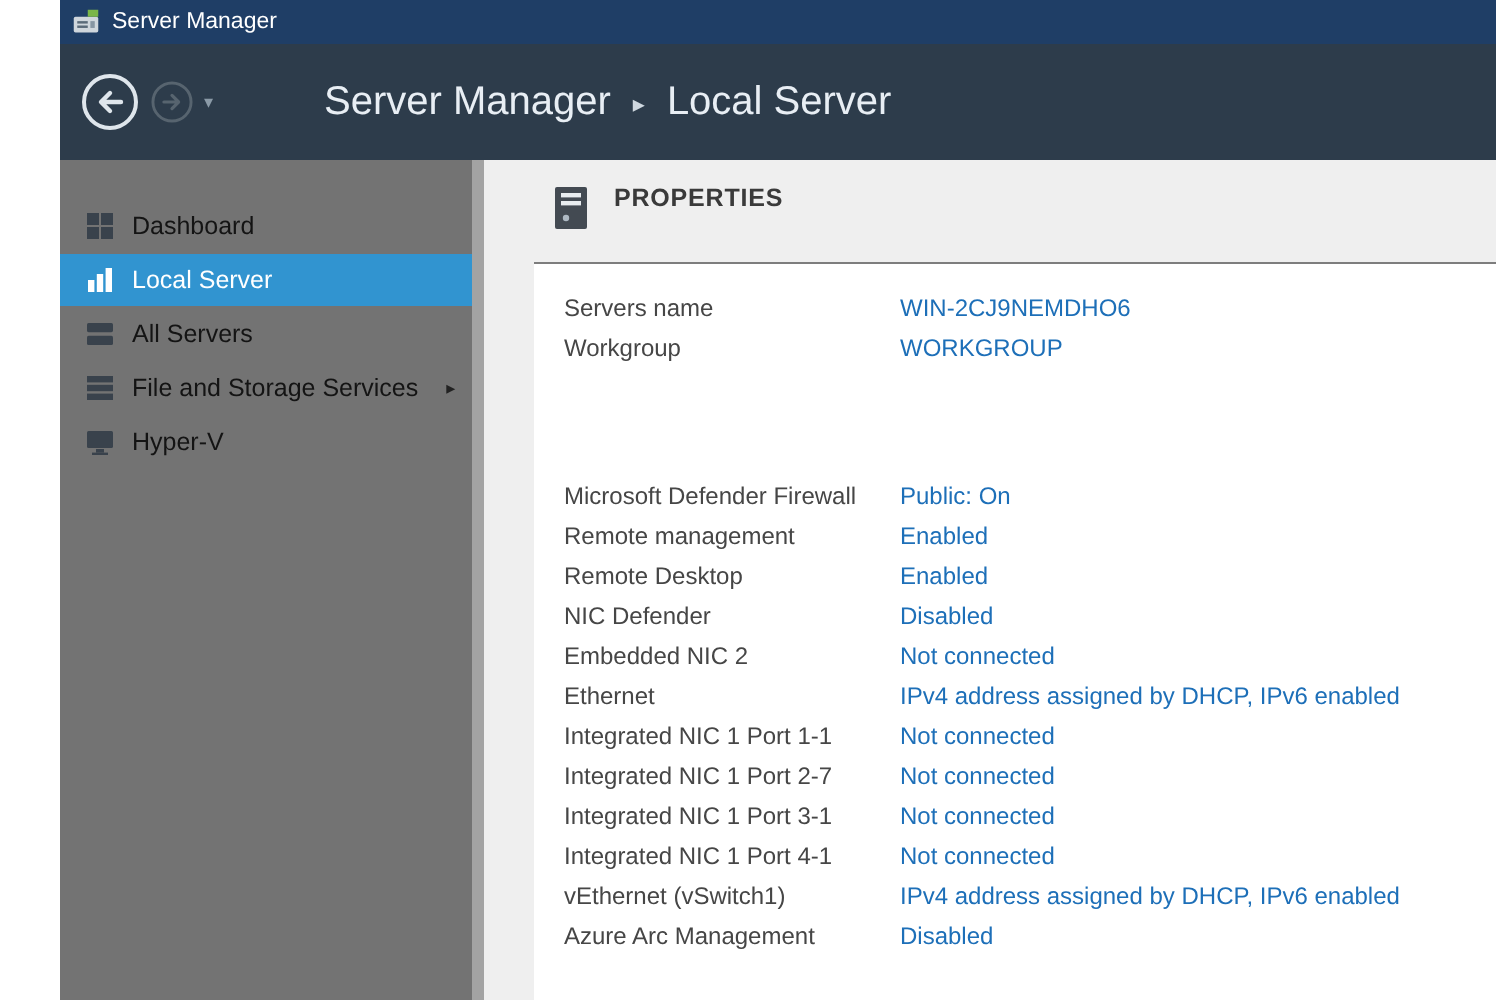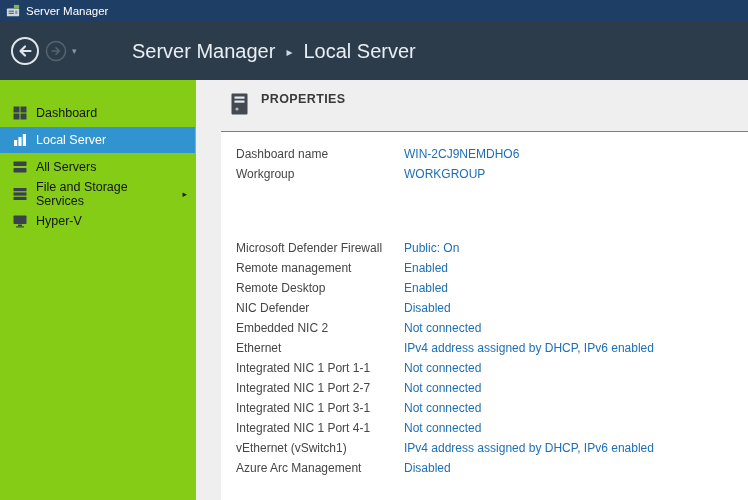--- a/index.html
+++ b/index.html
@@ -1,18 +1,18 @@
 <!DOCTYPE html>
 <html><head>
 <meta charset="utf-8">
 <style>
   * { margin:0; padding:0; box-sizing:border-box; }
   html,body { width:748px; height:500px; overflow:hidden;
     font-family:"Liberation Sans","DejaVu Sans",sans-serif; background:#fff; }
-  .window { width:748px; height:500px; display:flex; flex-direction:column; }
+  .window { width:748px; height:500px; display:flex; flex-direction:column;padding-left:30px; }
 
   
   .titlebar { height:22px; flex:0 0 auto; background:#1f3e66; display:flex;
     align-items:center; gap:6px; padding-left:6px; }
   .title-text { color:#ffffff; font-size:11.5px; }
 
   
   .header { height:58px; flex:0 0 auto; background:#2d3c4b; display:flex;
     align-items:center; padding-left:10px; }
   .nav { display:flex; align-items:center; gap:5px; width:112px; flex:0 0 auto; }
@@ -20,22 +20,22 @@
   .nav-caret { color:#8b9aa7; font-size:9px; cursor:pointer; }
   .breadcrumb { display:flex; align-items:center; gap:11px; margin-left:10px;
     color:#e8eef4; font-size:20px; white-space:nowrap; }
   .crumb-root { cursor:pointer; }
   .crumb-sep { font-size:12px; color:#cfd8e0; padding-top:2px; }
 
   
   .body { flex:1; display:flex; min-height:0; }
 
   
-  .sidebar { width:196px; flex:0 0 auto; background:#84cc16;
-    border-right:1px solid #a3a3a3; padding-top:20px; }
+  .sidebar { width:212px; flex:0 0 auto; background:#737373;
+    border-right:6px solid #a3a3a3; padding-top:20px; }
   .side-item { height:26px; margin-bottom:1px; display:flex; align-items:center;
     gap:9px; padding:0 8px 0 13px; font-size:12.5px; color:#141414; cursor:pointer; }
   .side-icon { width:14px; height:14px; flex:0 0 auto; color:#39424c; display:flex; }
   .side-item.selected { background:#3194d0; color:#ffffff; }
   .side-item.selected .side-icon { color:#ffffff; }
   .expand-arrow { font-size:9px; margin-left:5px; color:#222; }
 
   
   .main { flex:1; min-width:0; background:#efefef; display:flex;
     flex-direction:column; padding:12px 0 0 25px;justify-content:flex-end; }
@@ -168,21 +168,21 @@
           </svg>
         </span>
         <div>
           <div class="props-title">PROPERTIES</div>
         </div>
       </div>
 
       <div class="panel">
 
         <div class="prop-row">
-          <span class="prop-label">Dashboard name</span>
+          <span class="prop-label">Servers name</span>
           <a class="prop-value">WIN-2CJ9NEMDHO6</a>
         </div>
         <div class="prop-row">
           <span class="prop-label">Workgroup</span>
           <a class="prop-value">WORKGROUP</a>
         </div>
 
         <div class="prop-gap"></div>
 
         <div class="prop-row">

